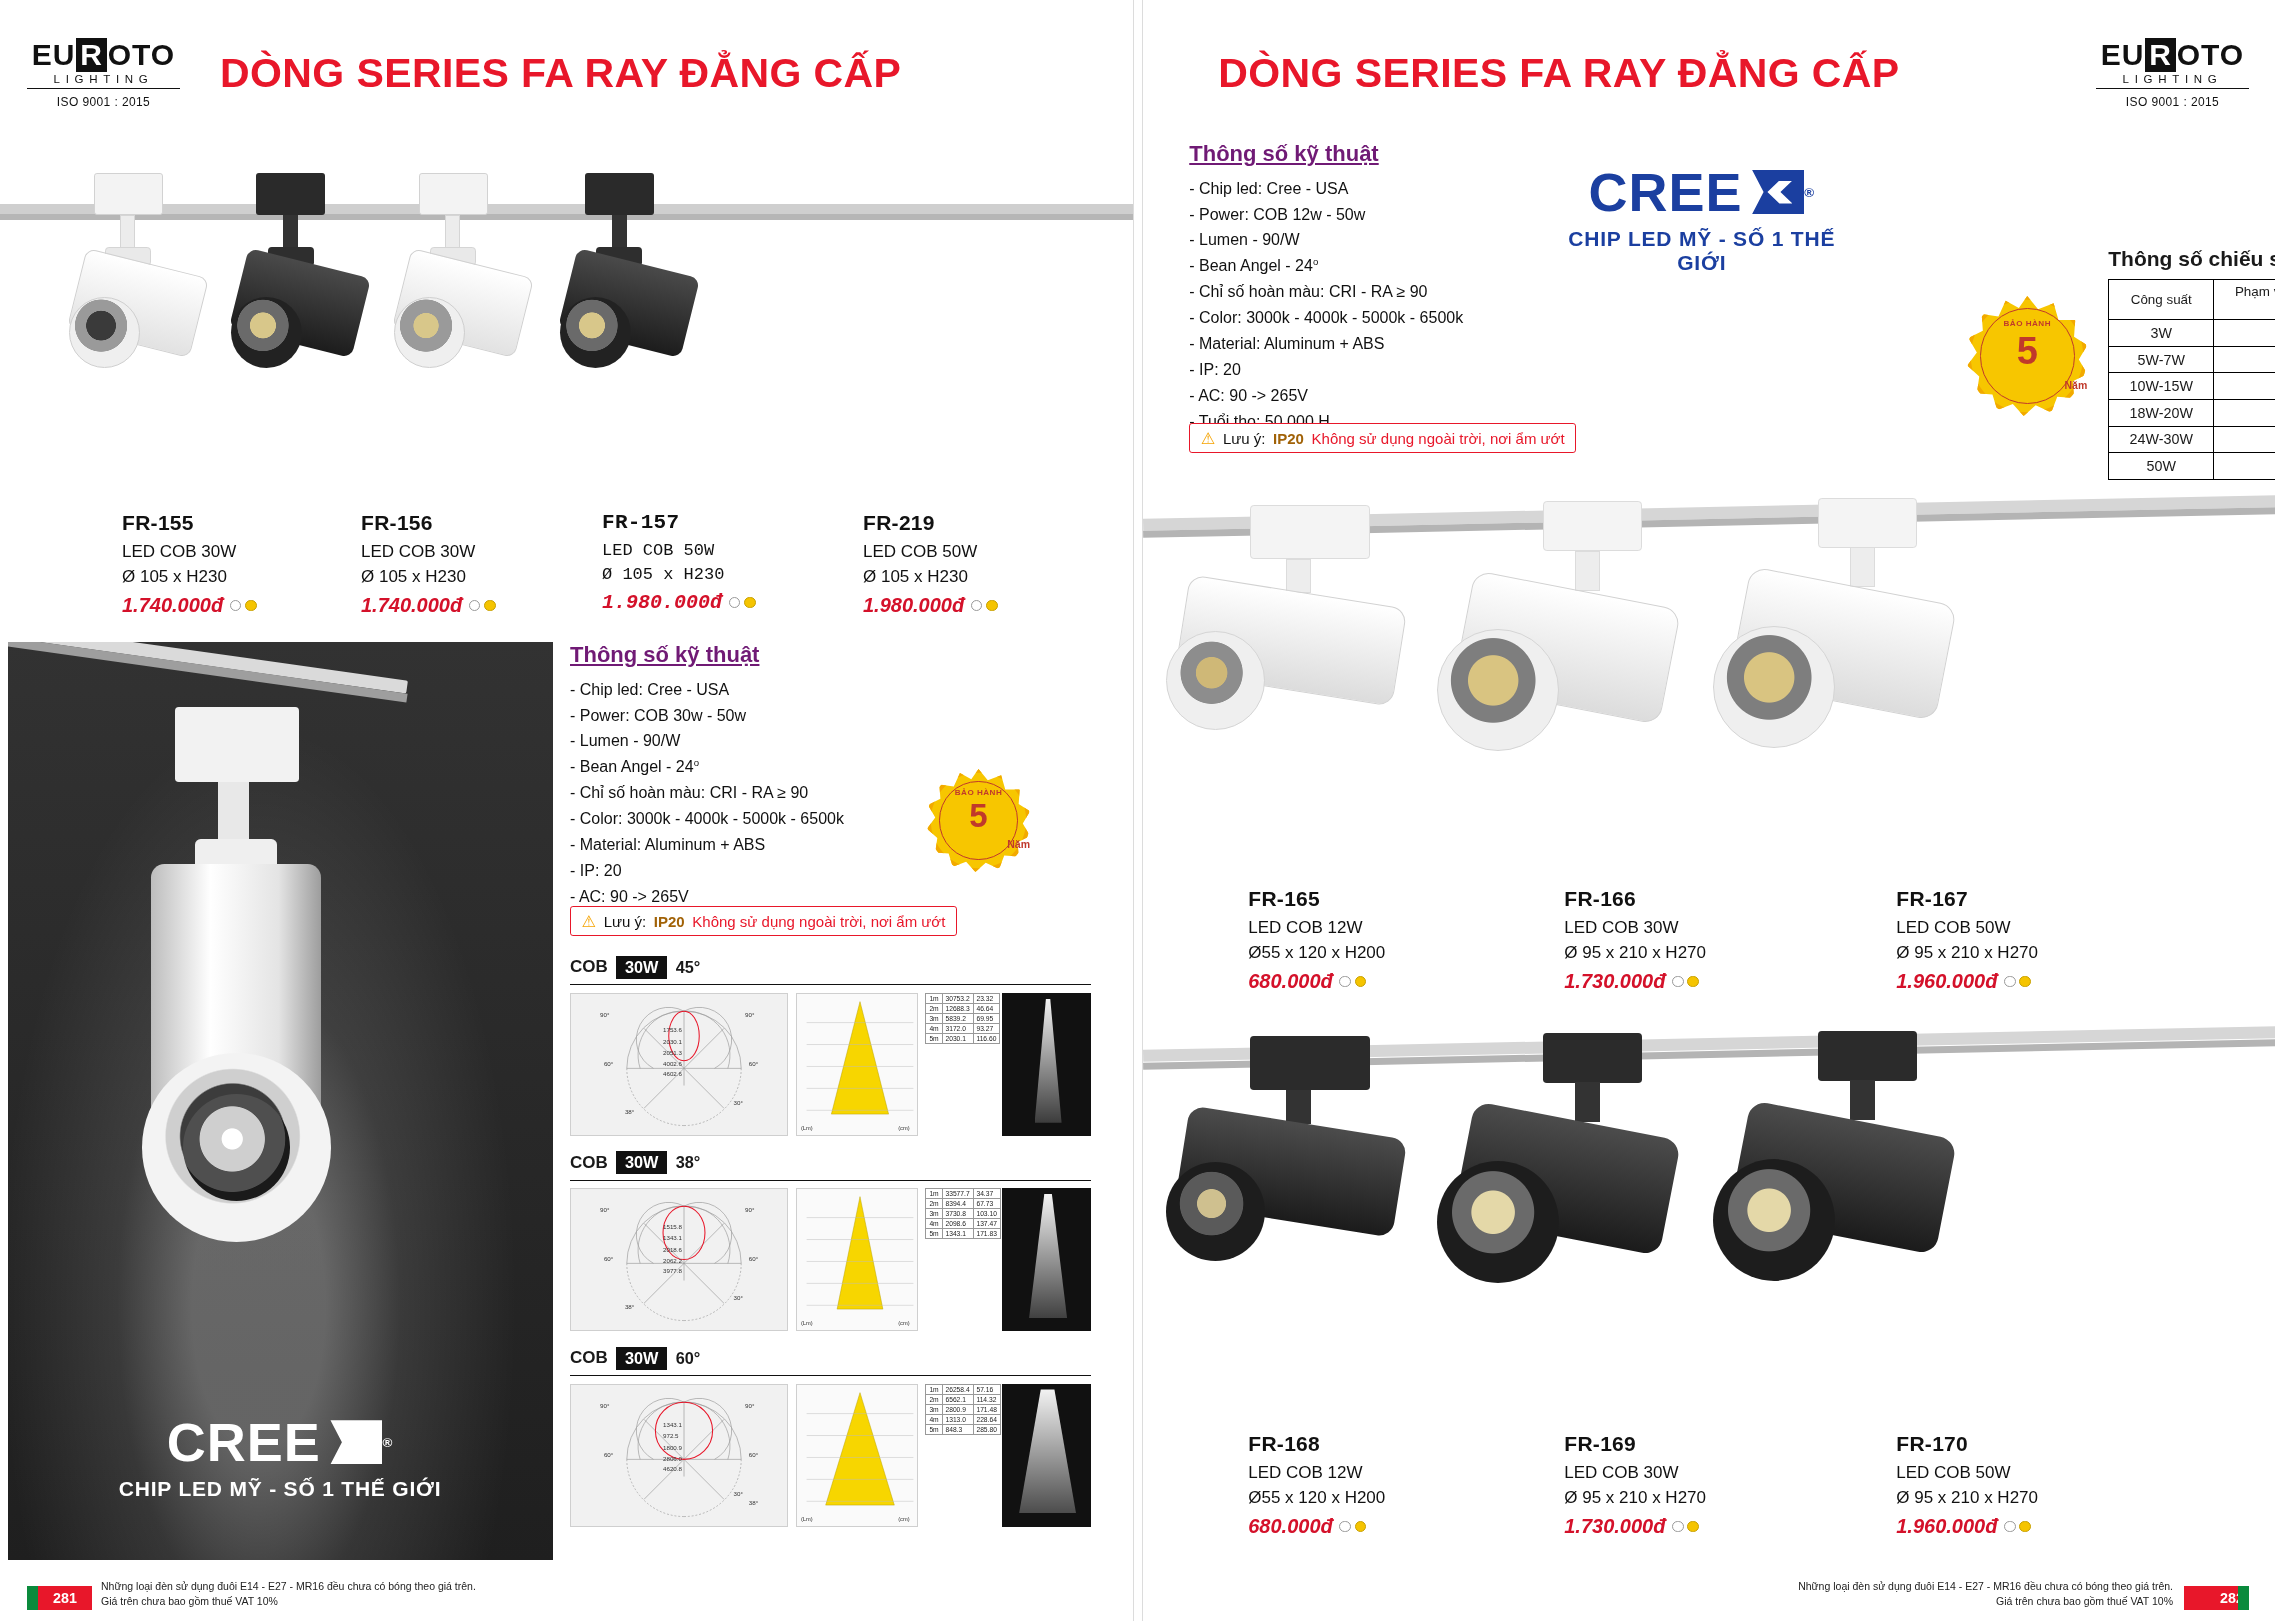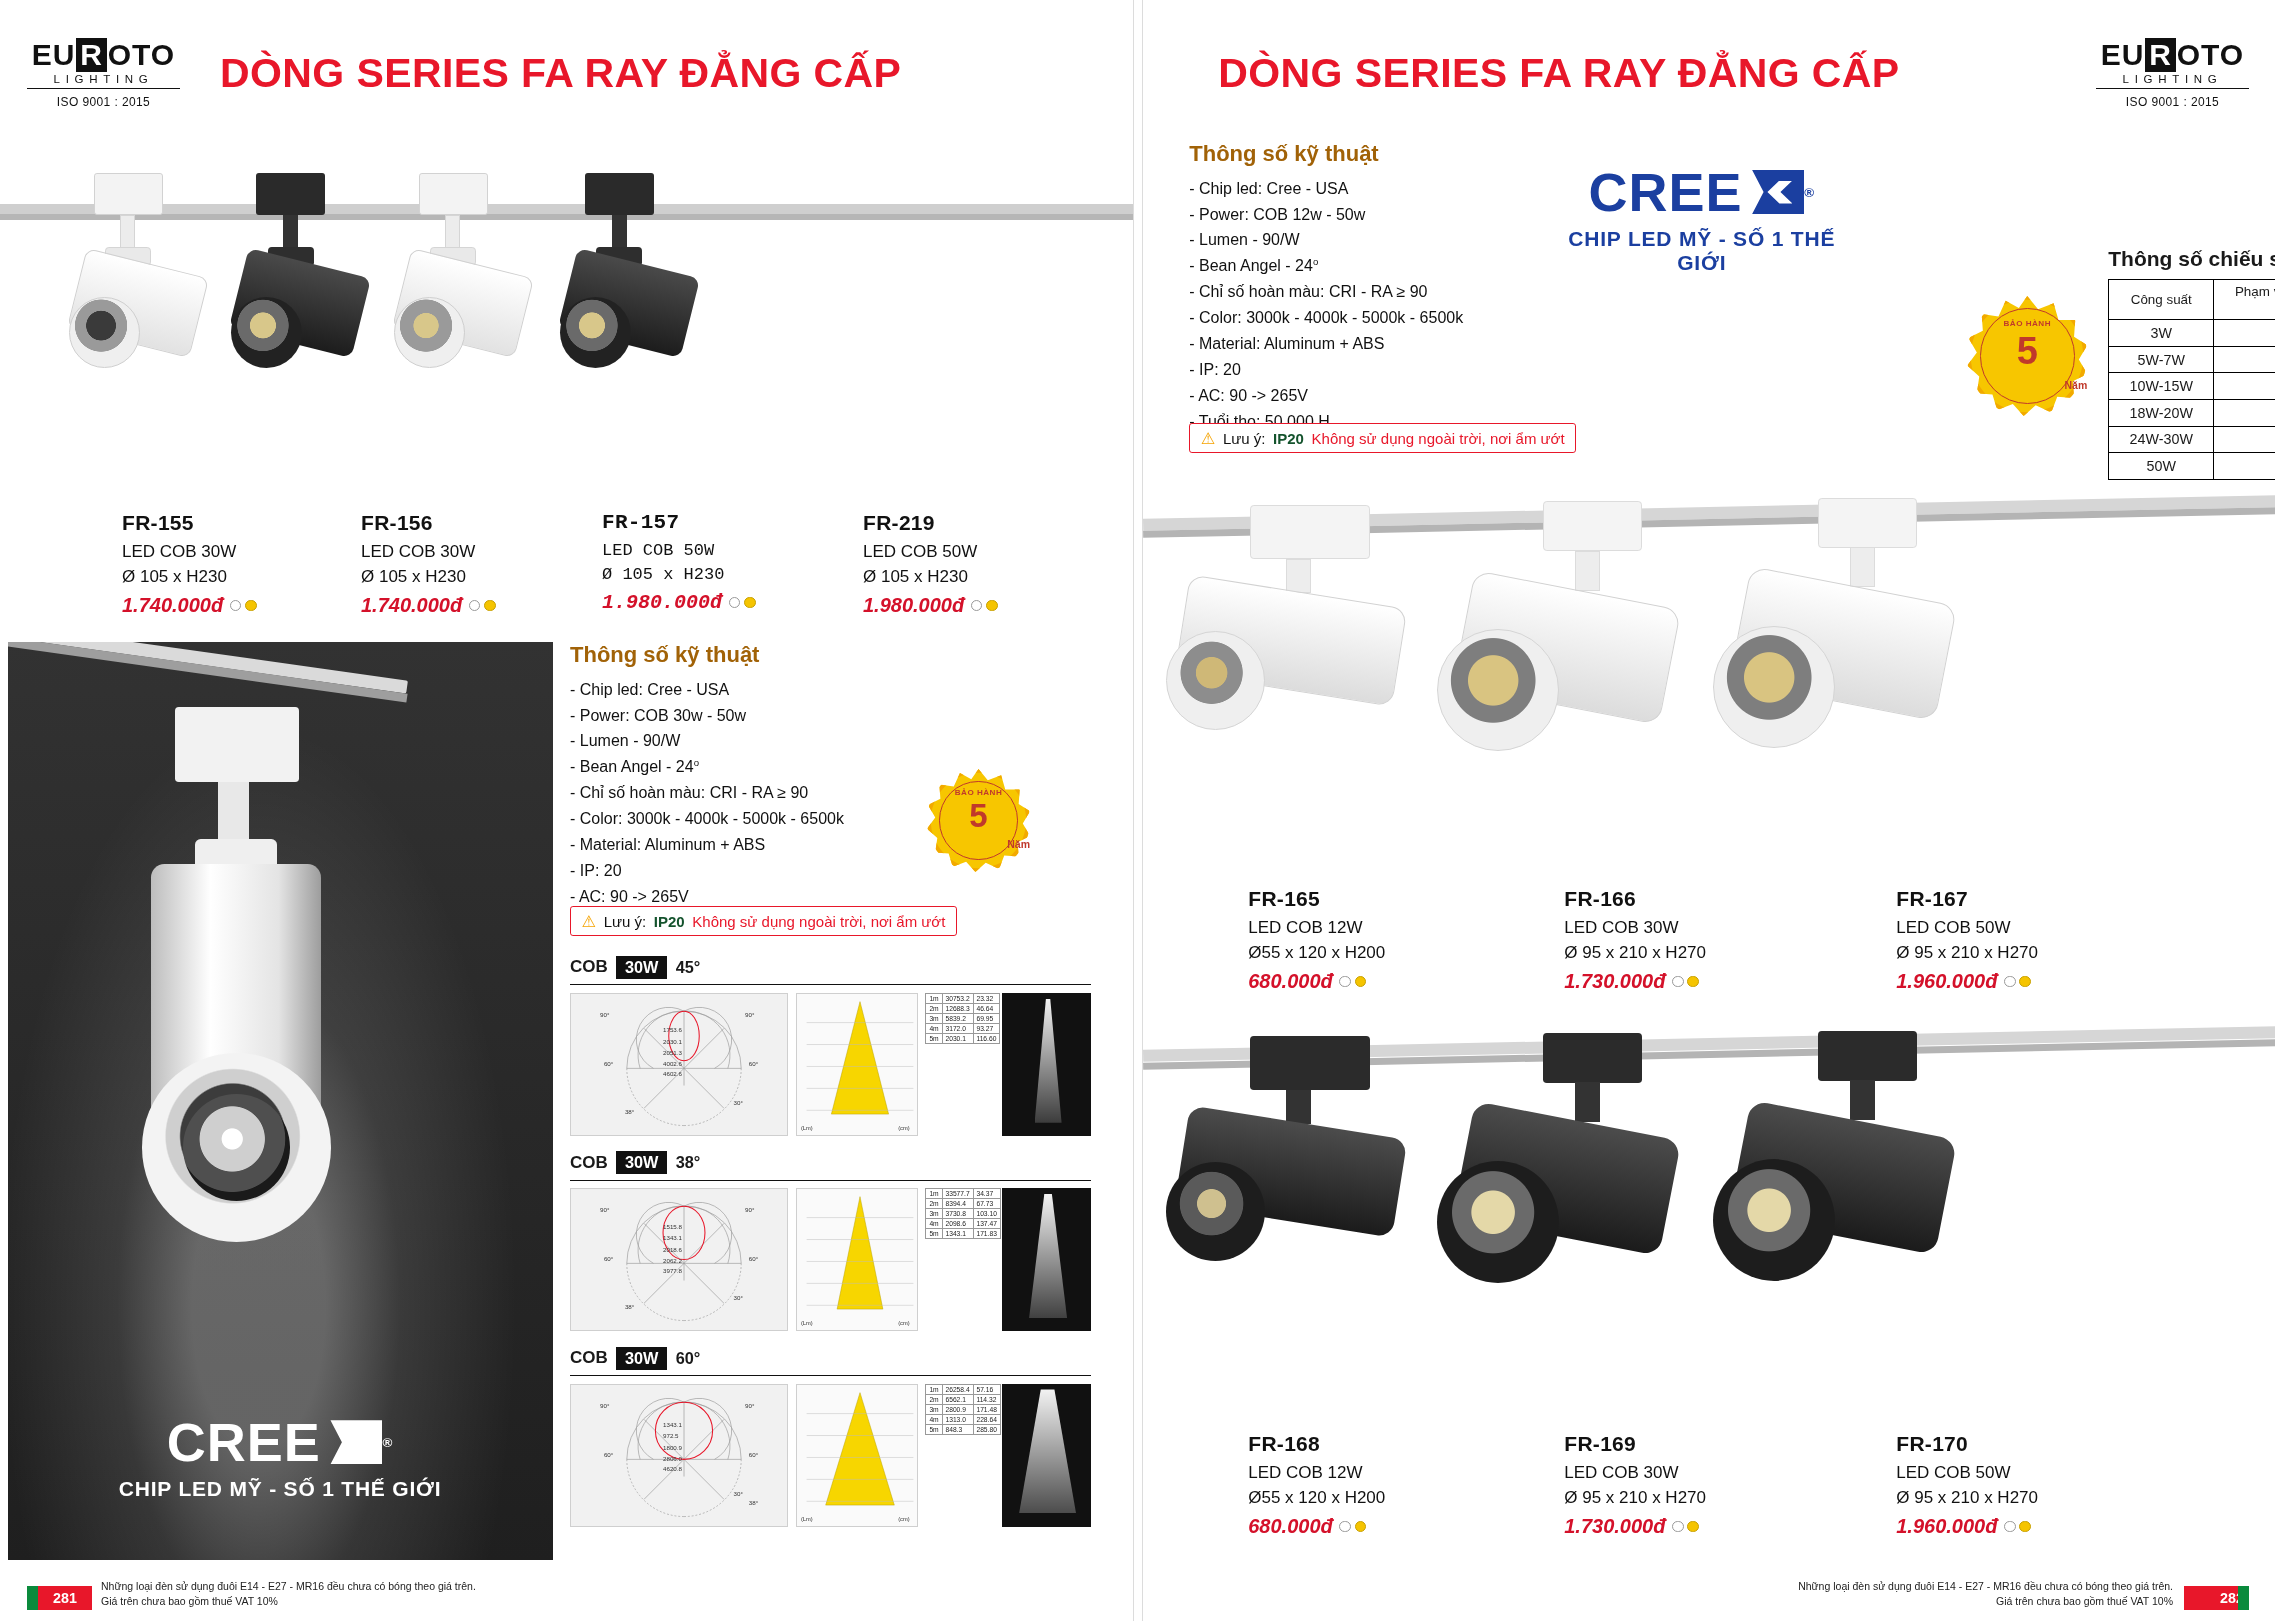--- a/index.html
+++ b/index.html
@@ -39,31 +39,31 @@
   .prod-label { position:absolute; }
   .prod-code { font-weight:bold; font-size:21px; color:#111; letter-spacing:0.3px; }
   .prod-desc { font-size:17px; color:#111; margin-top:6.7px; }
   .prod-dim  { font-size:17px; color:#111; margin-top:5.7px; }
   .prod-price { font-weight:bold; font-style:italic; color:#d4112a; font-size:20px; margin-top:6.7px; display:flex; align-items:center; gap:6.7px;}
   .dots { display:inline-flex; gap:3.8px; align-items:center; }
   .dot { width:11.5px; height:11.5px; border-radius:50%; display:inline-block; border:1px solid #999; }
   .dot.white { background:#fff; }
   .dot.yellow { background:#f5c400; border-color:#c8a000; }
 
-  .spec-title { font-weight:bold; font-size:22px; color:#a16207; margin-bottom:8.6px;}
+  .spec-title { font-weight:bold; font-size:22px; color:#701a75; margin-bottom:8.6px;text-decoration:underline;}
   .spec-list { font-size:16px; line-height:1.62; color:#111; }
   .sup { font-size:9.6px; vertical-align:super; }
 
   .warn {
     border:1px solid #e8172a; border-radius:2.9px; display:inline-flex; align-items:center;
     gap:7.6px; padding:5.7px 10.5px; background:#fff;
   }
   .warn .tri { color:#f5a300; font-size:16.3px; line-height:1; }
   .warn .t1 { color:#111; font-size:15px; }
-  .warn .t2 { color:#14532d; font-weight:bold; font-size:15px; }
+  .warn .t2 { color:#a16207; font-weight:bold; font-size:15px; }
   .warn .t3 { color:#e8172a; font-size:15px; }
 
   
   .seal { position:absolute; width:103px; height:103px; }
   .seal .star {
     position:absolute; inset:0; background:#f7c600; border-radius:50%;
     clip-path: polygon(50% 0%,59% 11%,72% 6%,76% 20%,90% 20%,89% 34%,100% 41%,93% 53%,100% 65%,88% 71%,89% 85%,75% 84%,70% 97%,57% 91%,47% 100%,38% 90%,25% 95%,21% 82%,8% 81%,10% 67%,0% 58%,8% 47%,1% 35%,13% 29%,12% 15%,26% 17%,32% 4%,43% 10%);
     box-shadow: inset 0 0 0 3.8px #f2a900;
   }
   .seal .inner { position:absolute; inset:12.4px; border:1.9px solid #c0392b; border-radius:50%; }

